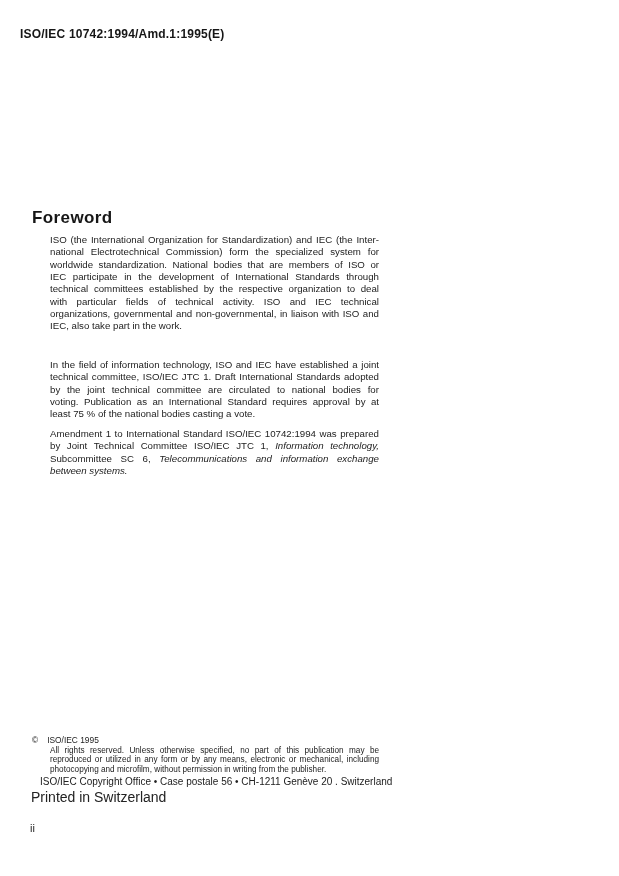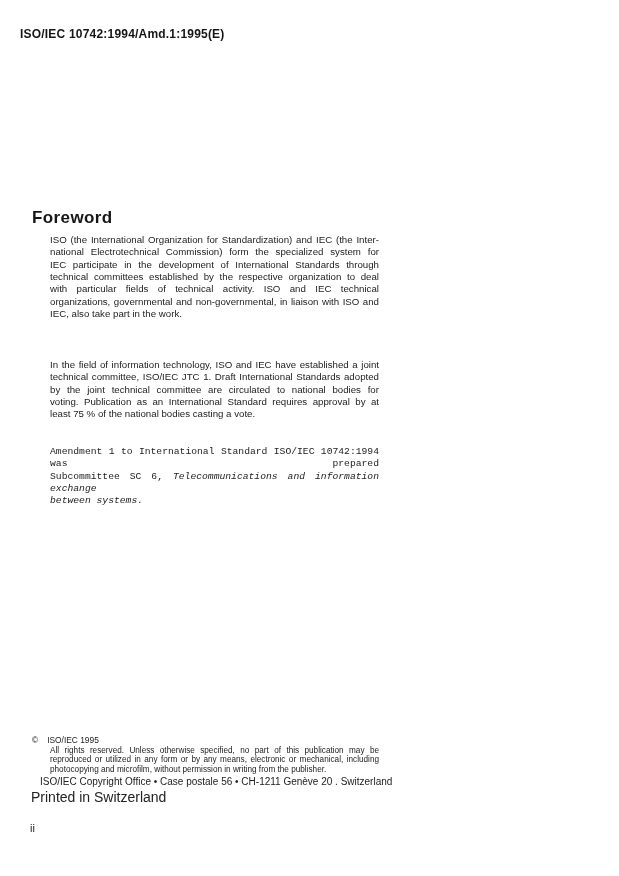--- a/index.html
+++ b/index.html
@@ -38,21 +38,21 @@
   .para {
     position: absolute;
     left: 32px;
     width: 347px;
     font-size: 9.7px;
     line-height: 12.35px;
     color: #222222;
   }
   .p1 { top: 234px; }
   .p2 { top: 359px; }
-  .p3 { top: 446px; font-family: Liberation Mono, monospace; }
+  .p3 { top: 428px; }
   .tline {
     text-align: justify;
     text-align-last: justify;
     white-space: normal;
     padding-left: 18px;
   }
   .tline.tlast {
     text-align-last: left;
   }
   .it { font-style: italic; }
@@ -100,37 +100,39 @@
 
 <div class="page">
 
   <header class="doc-header">ISO/IEC 10742:1994/Amd.1:1995(E)</header>
 
   <h1 class="foreword">Foreword</h1>
 
   <section class="para p1">
       <div class="tline"><span>ISO (the International Organization for Standardization) and IEC (the Inter-</span></div>
       <div class="tline"><span>national Electrotechnical Commission) form the specialized system for</span></div>
+      <div class="tline"><span>worldwide standardization. National bodies that are members of ISO or</span></div>
       <div class="tline"><span>IEC participate in the development of International Standards through</span></div>
       <div class="tline"><span>technical committees established by the respective organization to deal</span></div>
       <div class="tline"><span>with particular fields of technical activity. ISO and IEC technical</span></div>
       <div class="tline"><span>organizations, governmental and non-governmental, in liaison with ISO and</span></div>
       <div class="tline tlast"><span>IEC, also take part in the work.</span></div>
     </section>
 
   <section class="para p2">
       <div class="tline"><span>In the field of information technology, ISO and IEC have established a joint</span></div>
       <div class="tline"><span>technical committee, ISO/IEC JTC 1. Draft International Standards adopted</span></div>
       <div class="tline"><span>by the joint technical committee are circulated to national bodies for</span></div>
       <div class="tline"><span>voting. Publication as an International Standard requires approval by at</span></div>
       <div class="tline tlast"><span>least 75 % of the national bodies casting a vote.</span></div>
     </section>
 
   <section class="para p3">
       <div class="tline"><span>Amendment 1 to International Standard ISO/IEC 10742:1994 was prepared</span></div>
+      <div class="tline"><span>by Joint Technical Committee ISO/IEC JTC 1, </span><span class="it">Information technology,</span></div>
       <div class="tline"><span>Subcommittee SC 6, </span><span class="it">Telecommunications and information exchange</span></div>
       <div class="tline tlast"><span class="it">between systems.</span></div>
     </section>
 
   <div class="cr-line">
     <span class="cr-sym">©</span><span>ISO/IEC 1995</span>
   </div>
 
   <div class="cr-rights">
       <div class="tline"><span>All rights reserved. Unless otherwise specified, no part of this publication may be</span></div>

